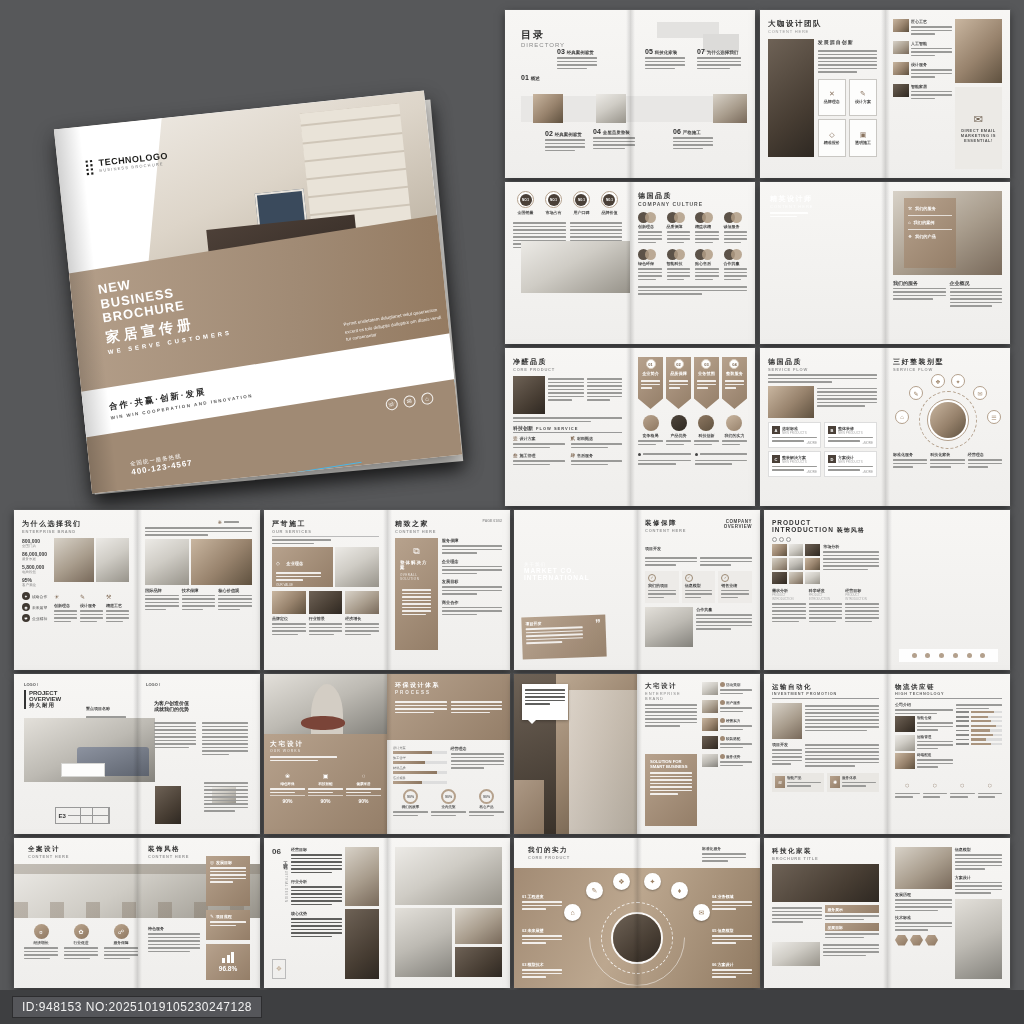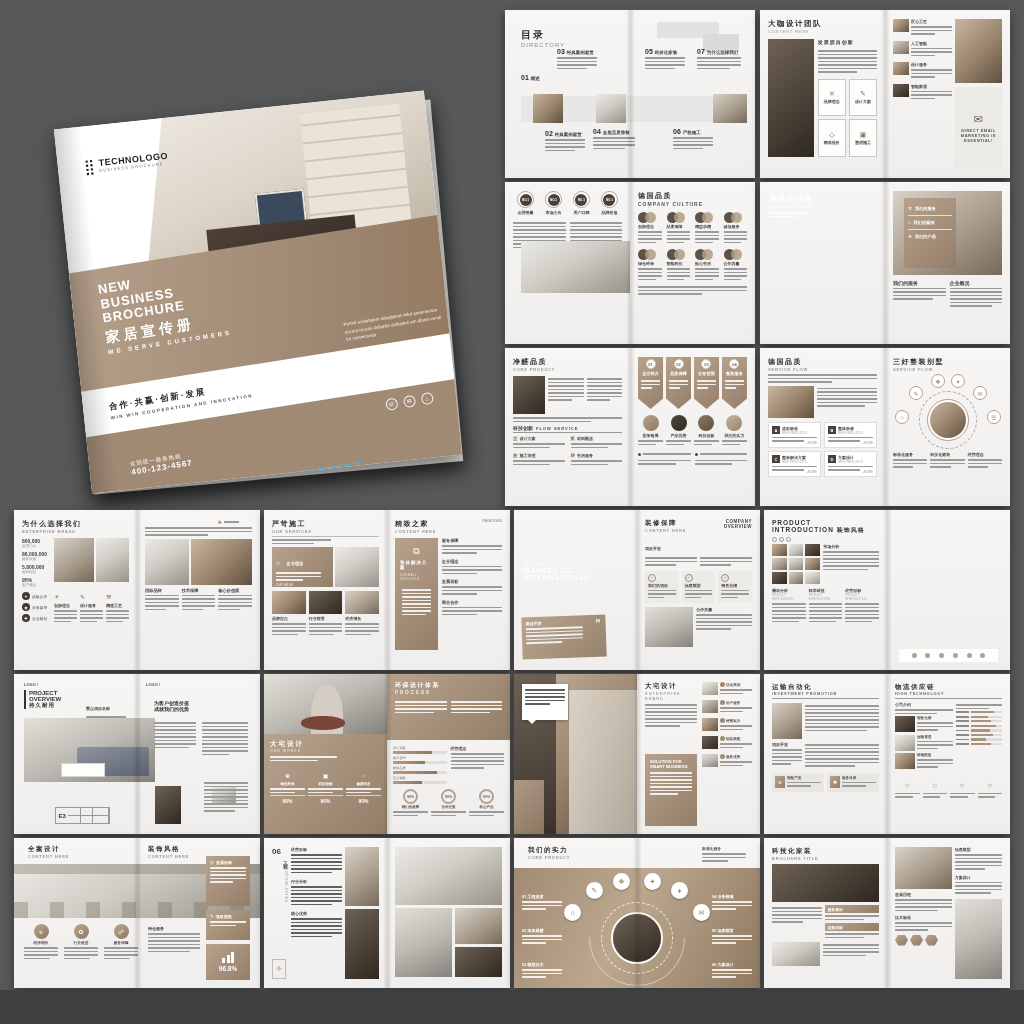--- a/index.html
+++ b/index.html
@@ -2019,15 +2019,16 @@
                 <div class="tl" style="width: 76%;"></div>
               </div>
             </div>
           <div class="ph4" style="flex:1;margin-top:3px"></div>
         </div>
       </div>
     </div>
   </div>
 
   <div class="bottombar">
+    <div class="idbox">ID:948153 NO:20251019105230247128</div>
   </div>
 
 </div>
 
 </body></html>

